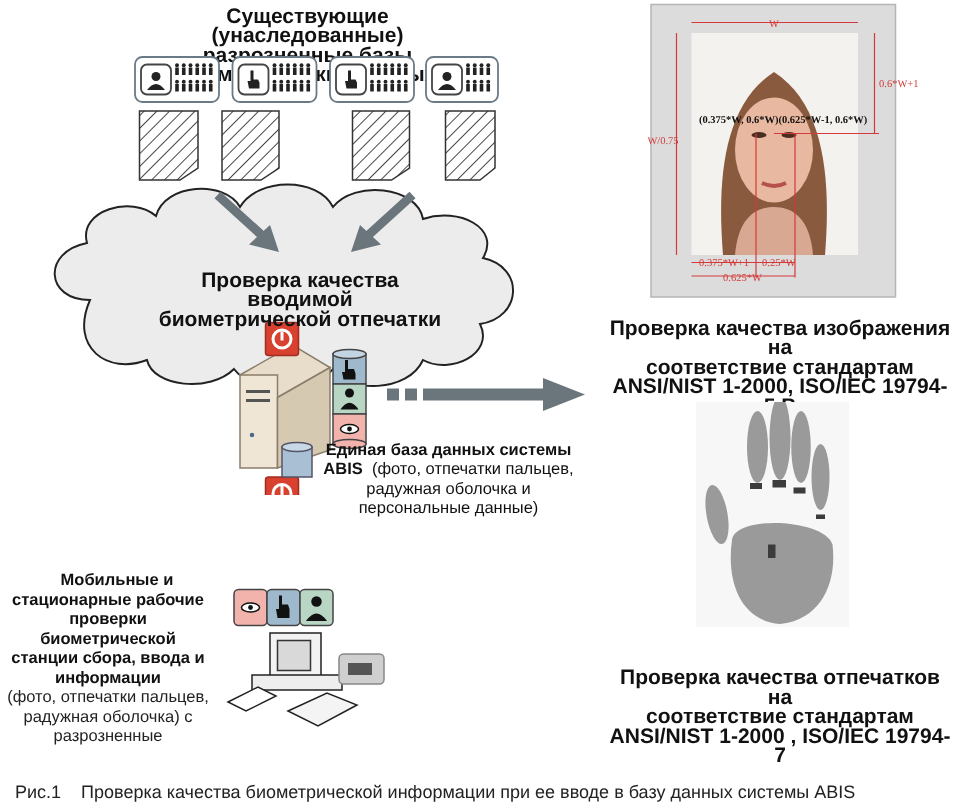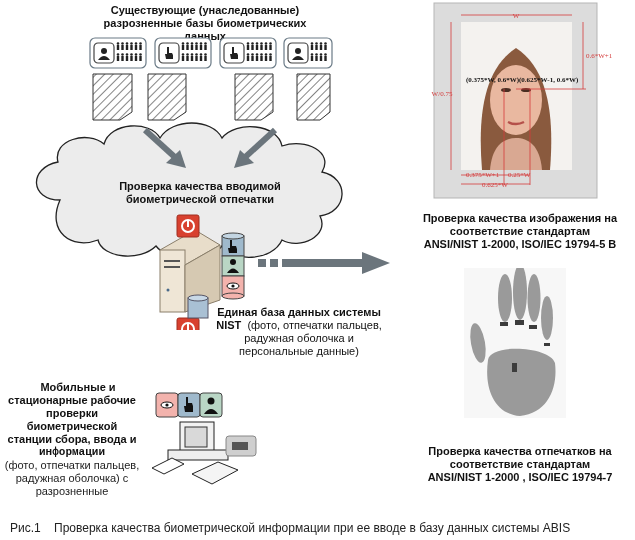--- a/index.html
+++ b/index.html
@@ -1,18 +1,18 @@
 <!DOCTYPE html>
 <html><head>
 <meta charset="utf-8">
 <style>
   html,body{margin:0;padding:0;background:#ffffff;}
   body{width:635px;height:540px;position:relative;overflow:hidden;font-family:"Liberation Sans",sans-serif;color:#111;}
   .abs{position:absolute;}
-  .t-bold{font-weight:bold;font-size:11px;line-height:13px;text-align:center;}
+  .t-bold{font-weight:bold;font-size:14px;line-height:13px;text-align:center;}
   .caption{font-size:12px;color:#222;white-space:nowrap;}
   .lbl{fill:#d43a3a;font-family:"Liberation Serif",serif;font-size:7px;}
   .lblb{fill:#111;font-family:"Liberation Serif",serif;font-size:7px;font-weight:bold;}
 </style>
 </head>
 <body>
 
 <div class="abs t-bold" style="left:90px;top:4px;width:230px;">
   <div>Существующие (унаследованные)</div>
   <div>разрозненные базы биометрических данных</div>
@@ -179,33 +179,33 @@
     <rect x="192" y="360" width="5" height="20" fill="#6b757c"></rect>
     <polygon points="188,360 201,360 194.5,350" fill="#6b757c"></polygon>
   </g>
 </svg>
 
 <div class="abs t-bold" style="left:100px;top:180px;width:200px;">
   <div>Проверка качества вводимой</div>
   <div>биометрической отпечатки</div>
 </div>
 
-<div class="abs" style="left:214px;top:306px;width:170px;text-align:center;font-size:11px;line-height:13px;">
+<div class="abs" style="left:214px;top:294px;width:170px;text-align:center;font-size:11px;line-height:13px;">
   <div style="font-weight:bold;">Единая база данных системы</div>
-  <div><b>NIST</b>&nbsp; <span>(фото, отпечатки пальцев,</span></div>
+  <div><b>ABIS</b>&nbsp; <span>(фото, отпечатки пальцев,</span></div>
   <div>радужная оболочка и</div>
   <div>персональные данные)</div>
 </div>
 
 <div class="abs" style="left:0;top:381px;width:144px;text-align:center;font-size:11px;line-height:13px;">
   <div class="bl" style="font-weight:bold;padding-left:12px;">Мобильные и</div>
   <div style="font-weight:bold;">стационарные рабочие</div>
   <div style="font-weight:bold;">проверки биометрической</div>
   <div style="font-weight:bold;">станции сбора, ввода и</div>
-  <div style="font-weight:bold;font-family:Liberation Mono, monospace;">информации</div>
+  <div style="font-weight:bold;">информации</div>
   <div style="color:#222;">(фото, отпечатки пальцев,</div>
   <div style="color:#222;">радужная оболочка) с</div>
   <div style="color:#222;">разрозненные</div>
 </div>
 
 <svg class="abs" style="left:148px;top:390px;" width="120" height="100">
   <g>
     <rect x="8" y="3" width="22" height="24" rx="3" fill="#f3b3ad" stroke="#444"></rect>
     <ellipse cx="19" cy="15" rx="6" ry="3" fill="#fff" stroke="#111"></ellipse>
     <circle cx="19" cy="15" r="1.6" fill="#111"></circle>

